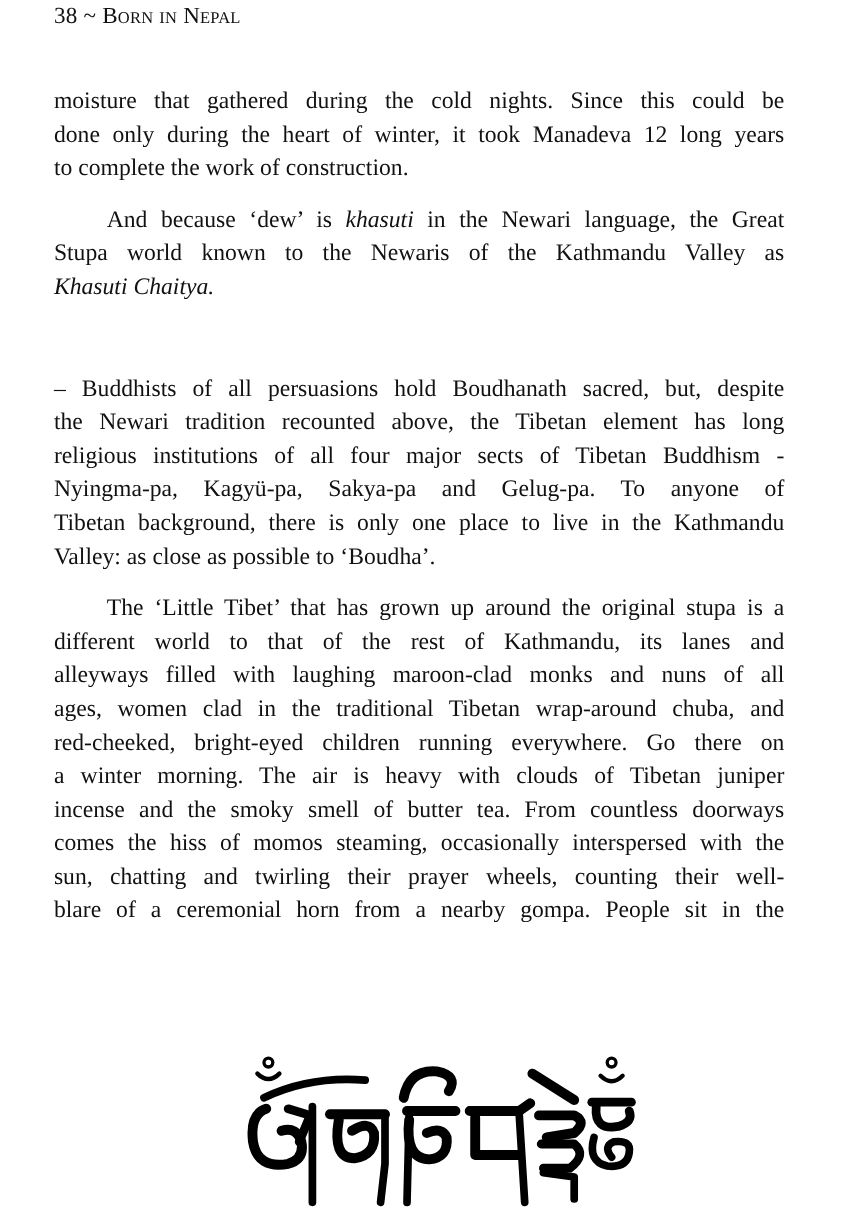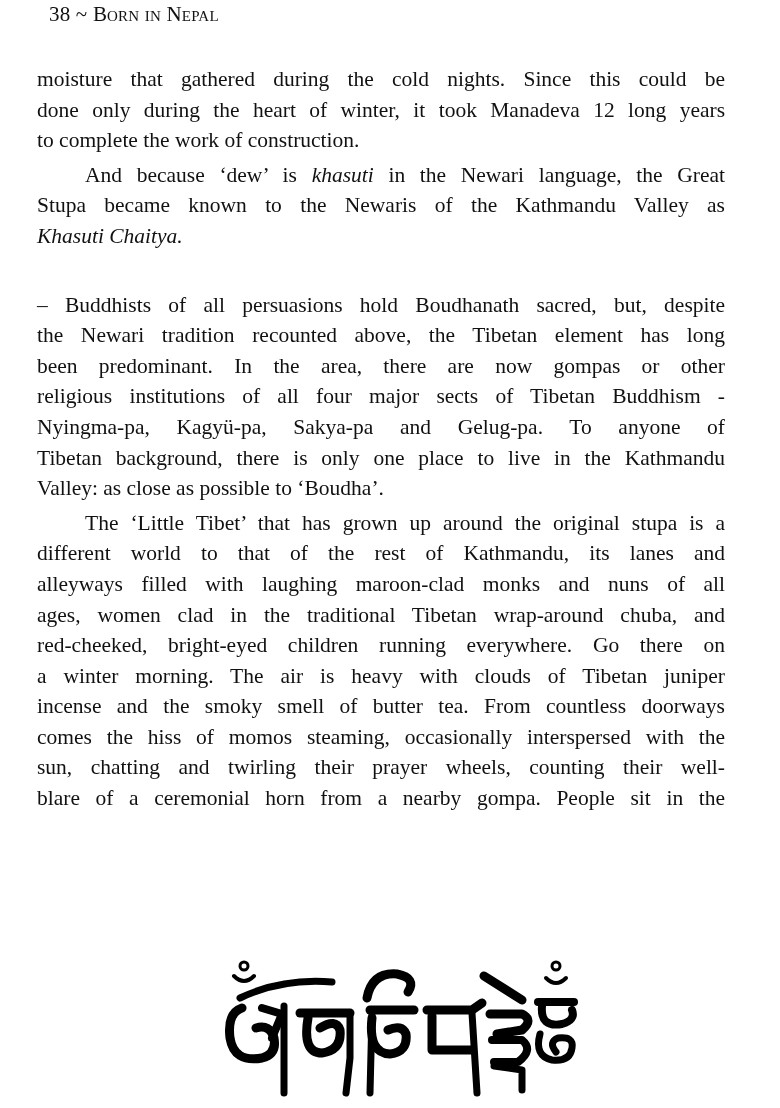--- a/index.html
+++ b/index.html
@@ -28,21 +28,21 @@
     }
     .body-text {
       position: absolute;
       left: 33px;
       top: 60px;
       width: 696px;
       font-size: 21.5px;
       line-height: 30.6px;
     }
     .para {
-      margin: 4px;
+      margin: 16px;
       text-align: justify;
       text-align-last: left;
     }
     .para .line {
       display: block;
       text-align: justify;
       text-align-last: justify;
       white-space: nowrap;
     }
     .para .line.last {
@@ -77,30 +77,29 @@
 <div class="body-text">
 
   <p class="para">
     <span class="line">moisture that gathered during the cold nights. Since this could be</span>
     <span class="line">done only during the heart of winter, it took Manadeva 12 long years</span>
     <span class="line last">to complete the work of construction.</span>
   </p>
 
   <p class="para">
     <span class="line indent"><span>And because ‘dew’ is </span><em>khasuti</em><span> in the Newari language, the Great</span></span>
-    <span class="line">Stupa became known to the Newaris of the Kathmandu Valley as</span>
+    <span class="line">Stupa world known to the Newaris of the Kathmandu Valley as</span>
     <span class="line last"><em>Khasuti Chaitya.</em></span>
   </p>
 
   <div class="gap"></div>
 
   <p class="para">
     <span class="line">– Buddhists of all persuasions hold Boudhanath sacred, but, despite</span>
     <span class="line">the Newari tradition recounted above, the Tibetan element has long</span>
-    <span class="line">been predominant. In the area, there are now gompas or other</span>
     <span class="line">religious institutions of all four major sects of Tibetan Buddhism -</span>
     <span class="line">Nyingma-pa, Kagyü-pa, Sakya-pa and Gelug-pa. To anyone of</span>
     <span class="line">Tibetan background, there is only one place to live in the Kathmandu</span>
     <span class="line last">Valley: as close as possible to ‘Boudha’.</span>
   </p>
 
   <p class="para">
     <span class="line indent">The ‘Little Tibet’ that has grown up around the original stupa is a</span>
     <span class="line">different world to that of the rest of Kathmandu, its lanes and</span>
     <span class="line">alleyways filled with laughing maroon-clad monks and nuns of all</span>

